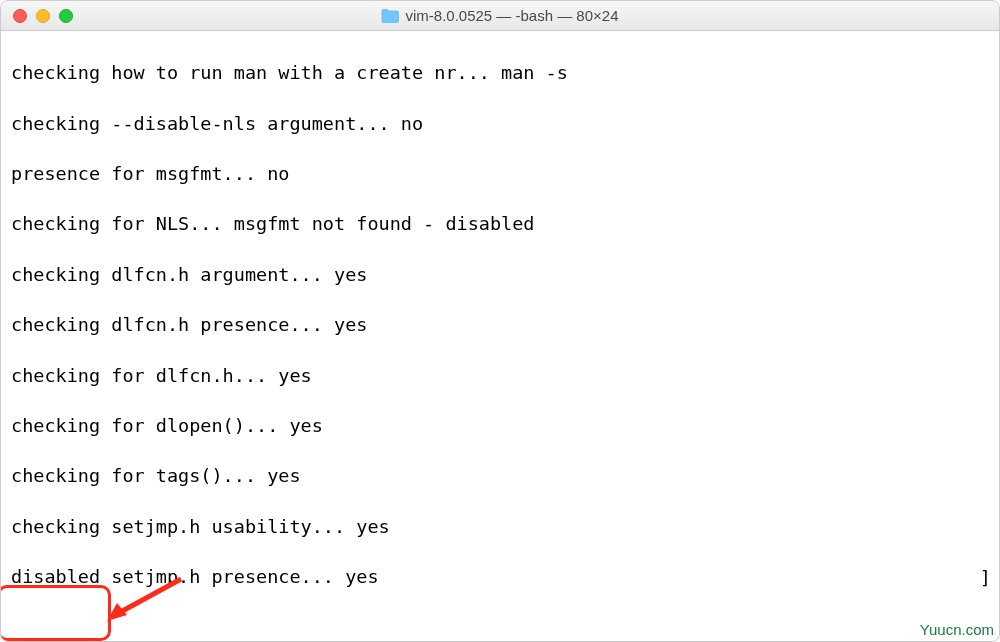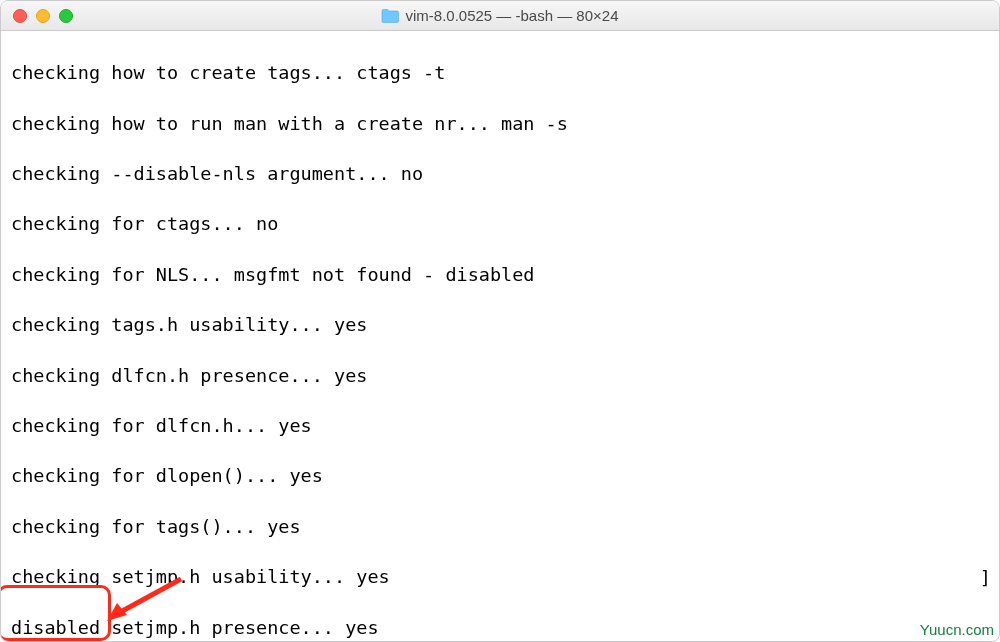--- a/index.html
+++ b/index.html
@@ -104,26 +104,25 @@
     </div>
     <div class="title-center">
       <svg class="folder-icon" viewBox="0 0 18 14">
         <path d="M1 2 C1 1 1.5 0.5 2.5 0.5 L6.5 0.5 L8 2 L16 2 C17 2 17.5 2.5 17.5 3.5 L17.5 12 C17.5 13 17 13.5 16 13.5 L2.5 13.5 C1.5 13.5 1 13 1 12 Z" fill="#6ec7ff" stroke="#3aa2e8" stroke-width="0.5"></path>
       </svg>
       <span>vim-8.0.0525 — -bash — 80×24</span>
     </div>
   </div>
 
   <div class="terminal">
-<span class="line">checking how to create tags... ctags -t</span>
 <span class="line">checking how to run man with a create nr... man -s</span>
 <span class="line">checking --disable-nls argument... no</span>
-<span class="line">checking for ctags... no</span>
+<span class="line">presence for msgfmt... no</span>
 <span class="line">checking for NLS... msgfmt not found - disabled</span>
-<span class="line">checking tags.h usability... yes</span>
+<span class="line">checking dlfcn.h argument... yes</span>
 <span class="line">checking dlfcn.h presence... yes</span>
 <span class="line">checking for dlfcn.h... yes</span>
 <span class="line">checking for dlopen()... yes</span>
 <span class="line">checking for tags()... yes</span>
 <span class="line">checking setjmp.h usability... yes</span>
 <span class="line">disabled setjmp.h presence... yes</span>
 
 
 
 

